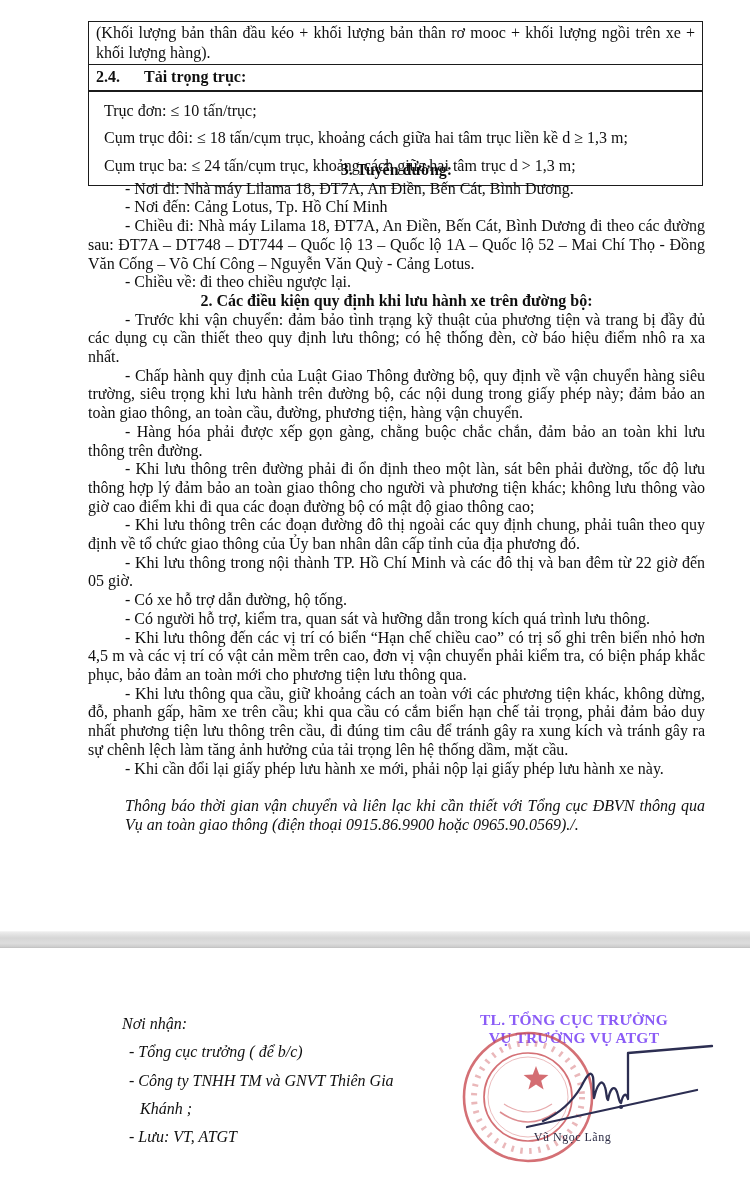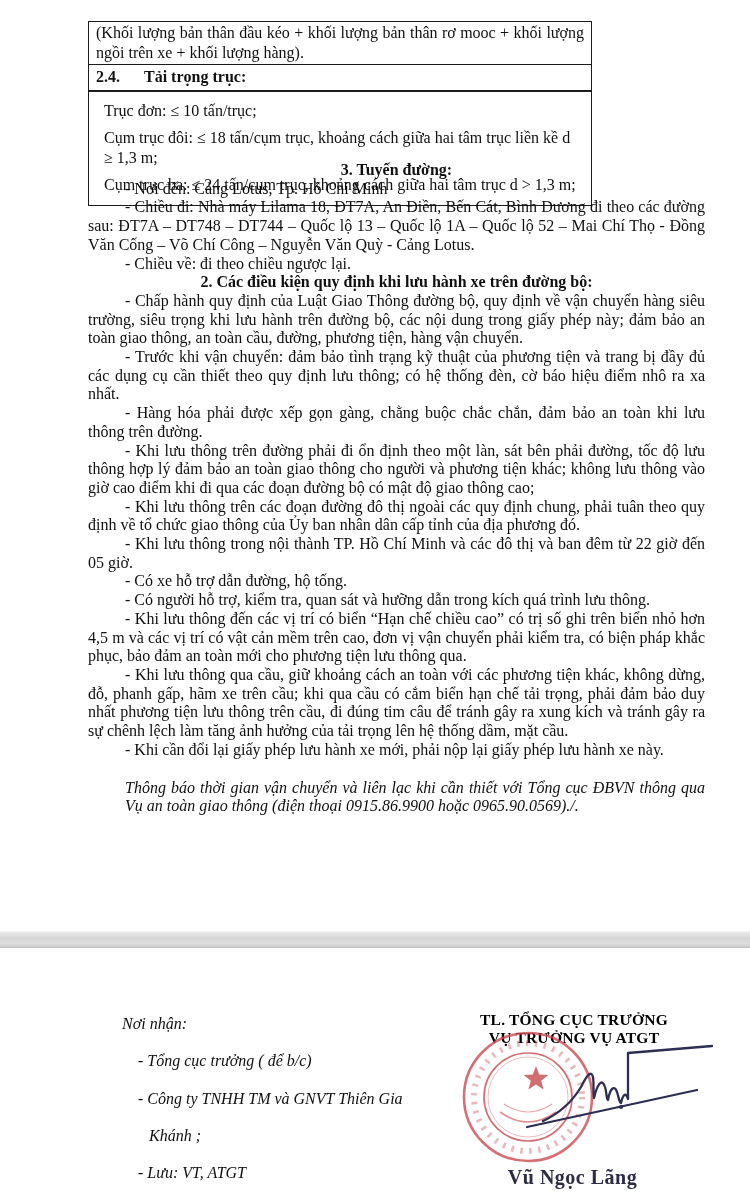--- a/index.html
+++ b/index.html
@@ -2,21 +2,21 @@
 <html><head>
 <meta charset="utf-8">
 <style>
   html,body{margin:0;padding:0;}
   body{
     width:750px;height:1201px;background:#ffffff;position:relative;
     font-family:"Liberation Serif", serif;color:#0f0f0f;overflow:hidden;
   }
   
   .doc-table{
-    position:absolute;left:88px;top:21px;width:504px;
+    position:absolute;left:88px;top:21px;width:615px;
     border:1.5px solid #1b1b1b;font-size:16px;line-height:19.5px;
     box-sizing:border-box;
   }
   .t-row{padding:1px 7px 2px 7px;text-align:justify;}
   .t-row1{border-bottom:1px solid #1b1b1b;}
   .t-row2{border-bottom:2.5px solid #1b1b1b;font-weight:bold;padding:2px 7px 3px 7px;text-align:left;}
   .t-row2 .num{margin-right:24px;}
   .t-row3 p{margin:8px;text-align:left;}
   
   .main{
@@ -33,31 +33,31 @@
     position:absolute;left:0;top:931px;width:750px;height:17px;
     background:linear-gradient(#ececec, #d6d6d6 40%, #dddddd 75%, #cccccc);
     border-top:1px solid #f3f3f3;border-bottom:1px solid #c4c4c4;box-sizing:border-box;
   }
   
   .recipients{
     position:absolute;left:122px;top:1013px;width:300px;
     font-style:italic;font-size:16px;line-height:21.3px;
   }
   .recipients .title{font-weight:normal;margin:0 0 1px 0;}
-  .recipients p{margin:16px;}
+  .recipients p{margin:7px;}
   .recipients .cont{padding-left:11px;}
   
   .sign-role{
     position:absolute;left:448px;top:1011px;width:252px;text-align:center;
-    font-weight:bold;font-size:15.5px;line-height:17.5px;color:#000000;
+    font-weight:bold;font-size:15.5px;line-height:17.5px;color:#8b5cf6;
     letter-spacing:.2px;
   }
   .sign-name{
     position:absolute;left:445px;top:1130px;width:255px;text-align:center;
-    font-weight:bold;font-size:20px;color:#2c2c45;letter-spacing:.5px;margin-top:36px;
+    font-weight:normal;font-size:12px;color:#2c2c45;letter-spacing:.5px;
   }
   .seal-svg{position:absolute;left:430px;top:1018px;}
 </style>
 </head>
 <body>
 
 <div class="doc-table">
   <div class="t-row t-row1">(Khối lượng bản thân đầu kéo + khối lượng bản thân rơ mooc + khối lượng ngồi trên xe + khối lượng hàng).</div>
   <div class="t-row t-row2">
     <span class="num">2.4.</span><span>Tải trọng trục:</span>
@@ -65,28 +65,29 @@
   <div class="t-row t-row3">
       <p>Trục đơn: ≤ 10 tấn/trục;</p>
       <p>Cụm trục đôi: ≤ 18 tấn/cụm trục, khoảng cách giữa hai tâm trục liền kề d ≥ 1,3 m;</p>
       <p>Cụm trục ba: ≤ 24 tấn/cụm trục, khoảng cách giữa hai tâm trục d &gt; 1,3 m;</p>
     </div>
 </div>
 
 <div class="main">
   <h3>3. Tuyến đường:</h3>
   <div>
+      <p>- Nơi đi: Nhà máy Lilama 18, ĐT7A, An Điền, Bến Cát, Bình Dương.</p>
       <p>- Nơi đến: Cảng Lotus, Tp. Hồ Chí Minh</p>
       <p>- Chiều đi: Nhà máy Lilama 18, ĐT7A, An Điền, Bến Cát, Bình Dương đi theo các đường sau: ĐT7A – DT748 – DT744 – Quốc lộ 13 – Quốc lộ 1A – Quốc lộ 52 – Mai Chí Thọ - Đồng Văn Cống – Võ Chí Công – Nguyễn Văn Quỳ - Cảng Lotus.</p>
       <p>- Chiều về: đi theo chiều ngược lại.</p>
     </div>
   <h3>2. Các điều kiện quy định khi lưu hành xe trên đường bộ:</h3>
   <div>
+      <p>- Trước khi vận chuyển: đảm bảo tình trạng kỹ thuật của phương tiện và trang bị đầy đủ các dụng cụ cần thiết theo quy định lưu thông; có hệ thống đèn, cờ báo hiệu điểm nhô ra xa nhất.</p>
       <p>- Chấp hành quy định của Luật Giao Thông đường bộ, quy định về vận chuyển hàng siêu trường, siêu trọng khi lưu hành trên đường bộ, các nội dung trong giấy phép này; đảm bảo an toàn giao thông, an toàn cầu, đường, phương tiện, hàng vận chuyển.</p>
-      <p>- Trước khi vận chuyển: đảm bảo tình trạng kỹ thuật của phương tiện và trang bị đầy đủ các dụng cụ cần thiết theo quy định lưu thông; có hệ thống đèn, cờ báo hiệu điểm nhô ra xa nhất.</p>
       <p>- Hàng hóa phải được xếp gọn gàng, chằng buộc chắc chắn, đảm bảo an toàn khi lưu thông trên đường.</p>
       <p>- Khi lưu thông trên đường phải đi ổn định theo một làn, sát bên phải đường, tốc độ lưu thông hợp lý đảm bảo an toàn giao thông cho người và phương tiện khác; không lưu thông vào giờ cao điểm khi đi qua các đoạn đường bộ có mật độ giao thông cao;</p>
       <p>- Khi lưu thông trên các đoạn đường đô thị ngoài các quy định chung, phải tuân theo quy định về tổ chức giao thông của Ủy ban nhân dân cấp tỉnh của địa phương đó.</p>
       <p>- Khi lưu thông trong nội thành TP. Hồ Chí Minh và các đô thị và ban đêm từ 22 giờ đến 05 giờ.</p>
       <p>- Có xe hỗ trợ dẫn đường, hộ tống.</p>
       <p>- Có người hỗ trợ, kiểm tra, quan sát và hưỡng dẫn trong kích quá trình lưu thông.</p>
       <p>- Khi lưu thông đến các vị trí có biển “Hạn chế chiều cao” có trị số ghi trên biển nhỏ hơn 4,5 m và các vị trí có vật cản mềm trên cao, đơn vị vận chuyển phải kiểm tra, có biện pháp khắc phục, bảo đảm an toàn mới cho phương tiện lưu thông qua.</p>
       <p>- Khi lưu thông qua cầu, giữ khoảng cách an toàn với các phương tiện khác, không dừng, đỗ, phanh gấp, hãm xe trên cầu; khi qua cầu có cắm biển hạn chế tải trọng, phải đảm bảo duy nhất phương tiện lưu thông trên cầu, đi đúng tim câu để tránh gây ra xung kích và tránh gây ra sự chênh lệch làm tăng ảnh hưởng của tải trọng lên hệ thống dầm, mặt cầu.</p>
       <p>- Khi cần đổi lại giấy phép lưu hành xe mới, phải nộp lại giấy phép lưu hành xe này.</p>
     </div>

